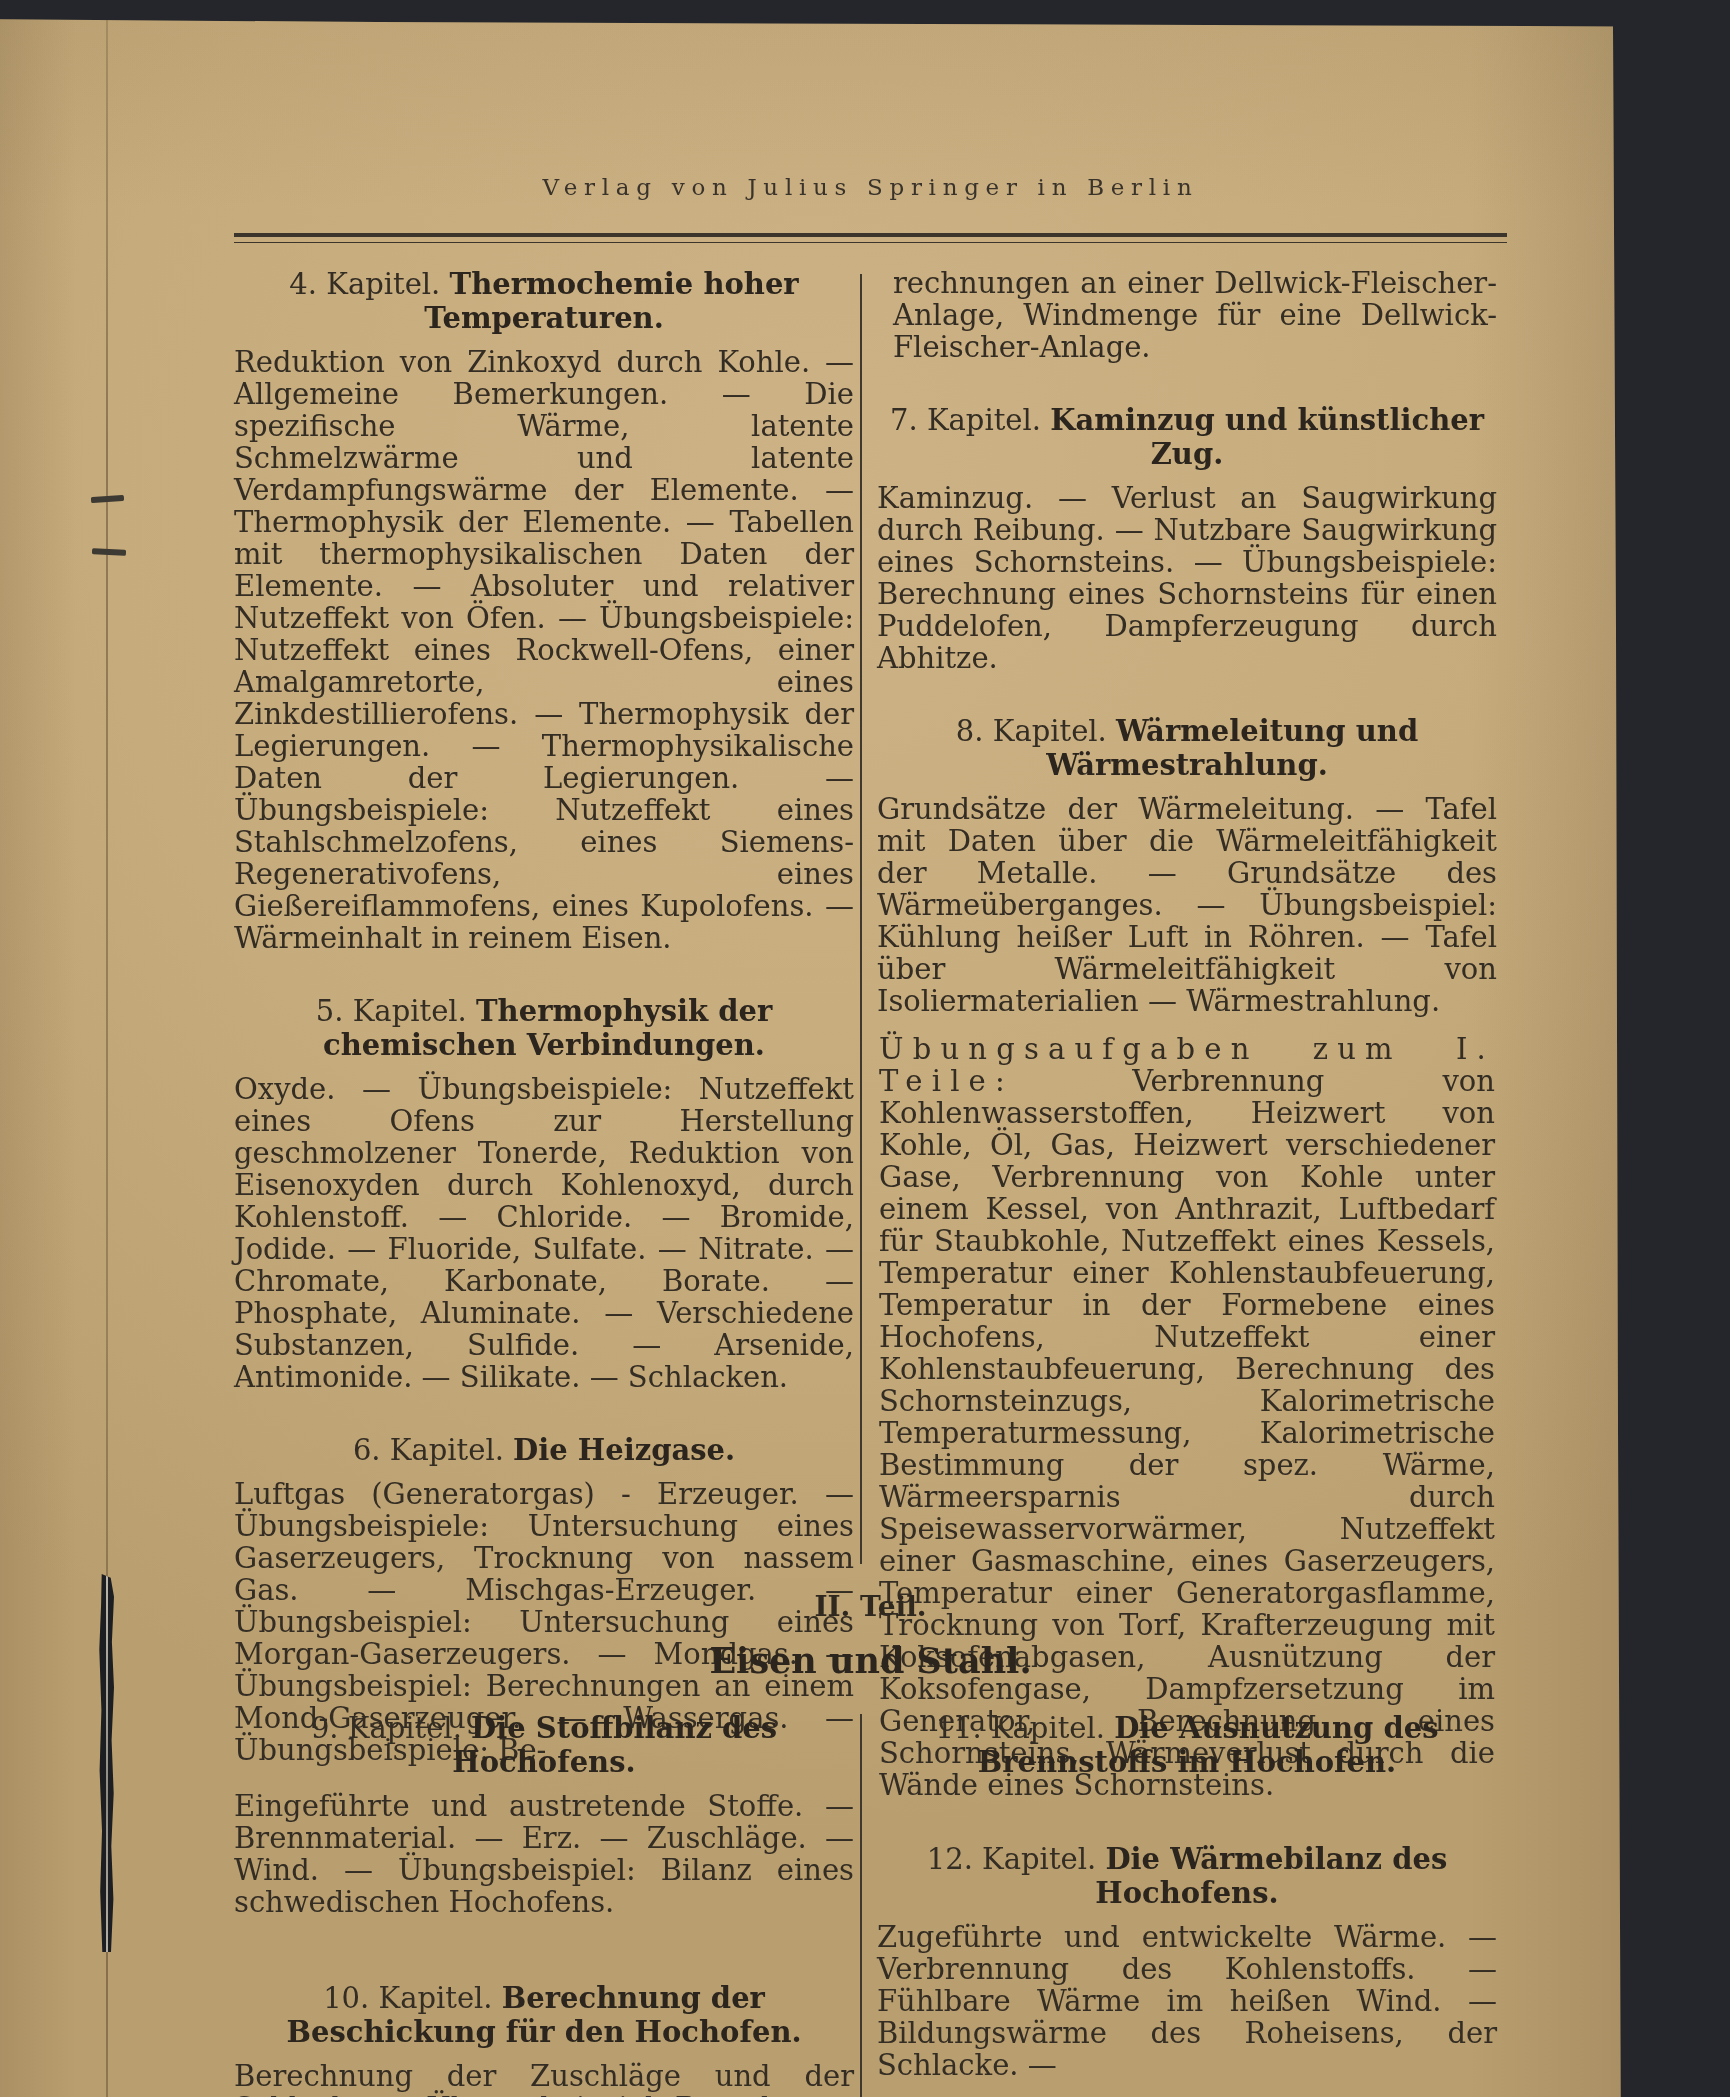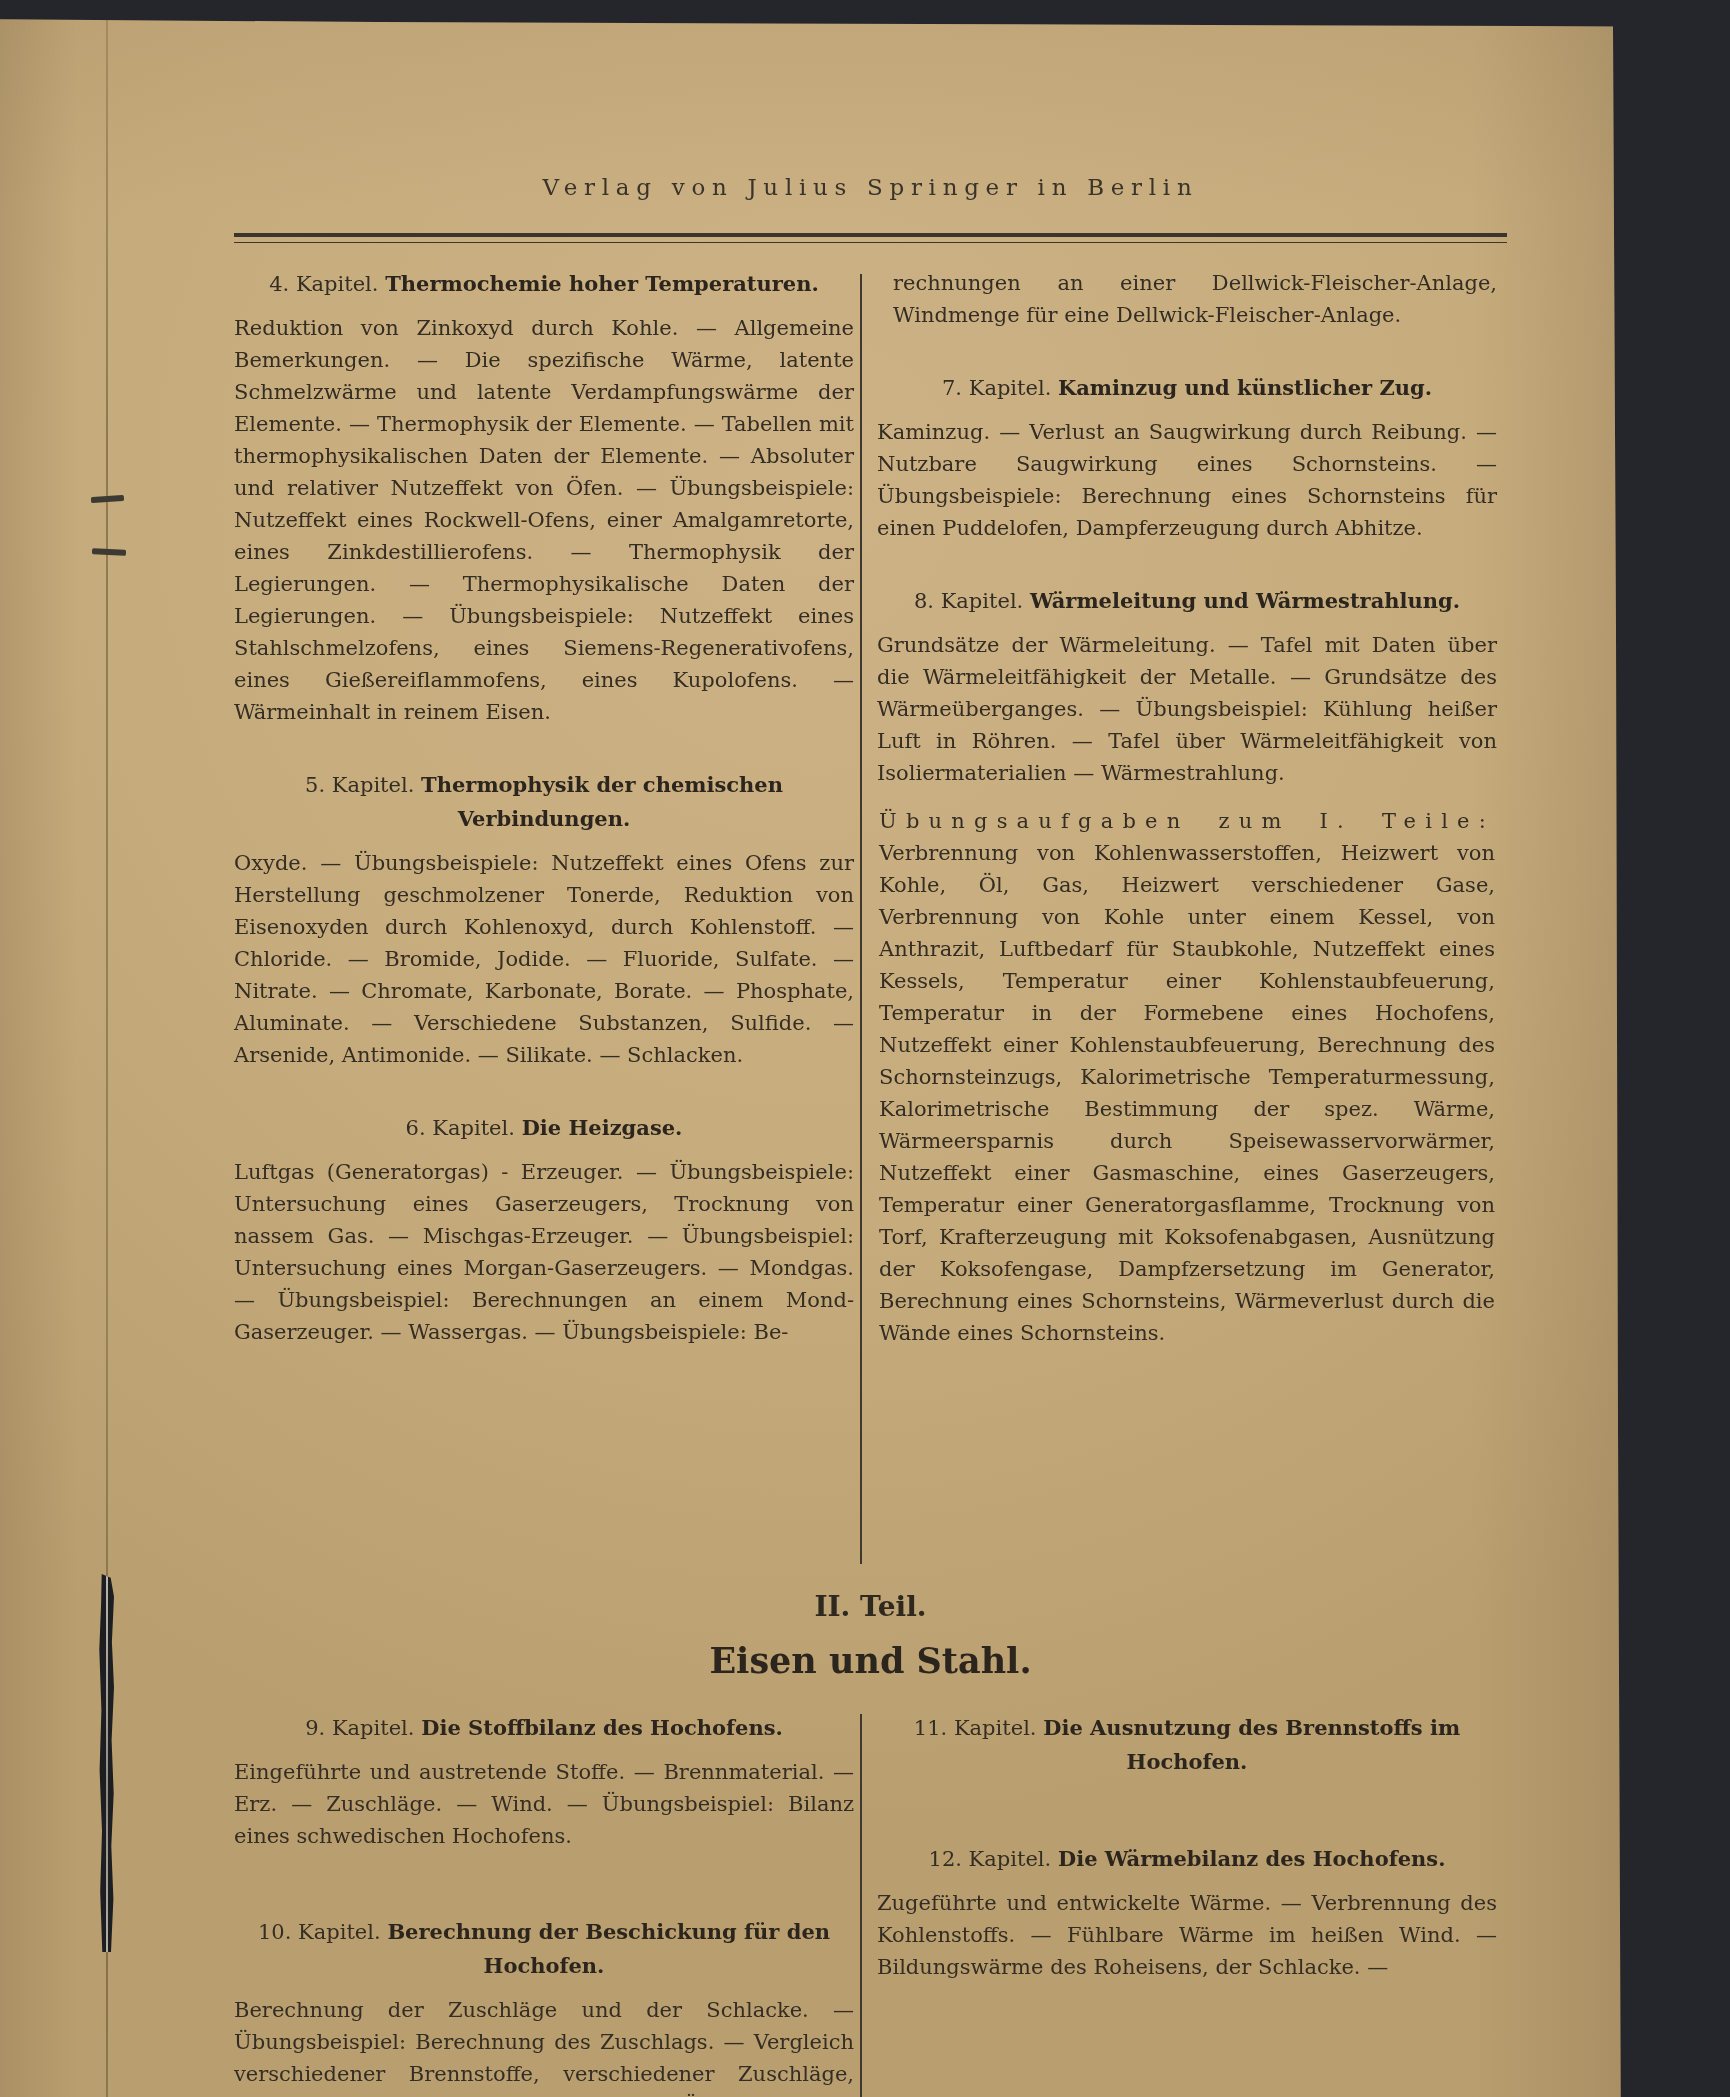--- a/index.html
+++ b/index.html
@@ -39,21 +39,21 @@
   .masthead{
     position:absolute;left:234px;top:176px;width:1273px;
     text-align:center;font-size:23px;line-height:1;color:#3a332a;
     letter-spacing:6.7px;white-space:nowrap;
   }
   .rule{position:absolute;left:234px;width:1273px;background:#3b352b;}
   .rule.thick{top:233px;height:3.8px;}
   .rule.thin{top:242px;height:1.3px;}
 
   .col{position:absolute;width:620px;color:#342d23;
-    font-size:21px;line-height:32px;text-align:justify;hyphens:auto;}
+    font-size:29px;line-height:32px;text-align:justify;hyphens:auto;}
   .col.tl{left:234px;top:267px;}
   .col.tr{left:877px;top:267px;}
   .col.bl{left:234px;top:1711px;}
   .col.br{left:877px;top:1711px;}
 
   .vdiv{position:absolute;left:860px;width:2.1px;background:#3f382d;}
   .vdiv.top{top:274px;height:1290px;}
   .vdiv.bottom{top:1714px;height:447px;}
 
   .chapter{margin:0 0 40px 0;}

